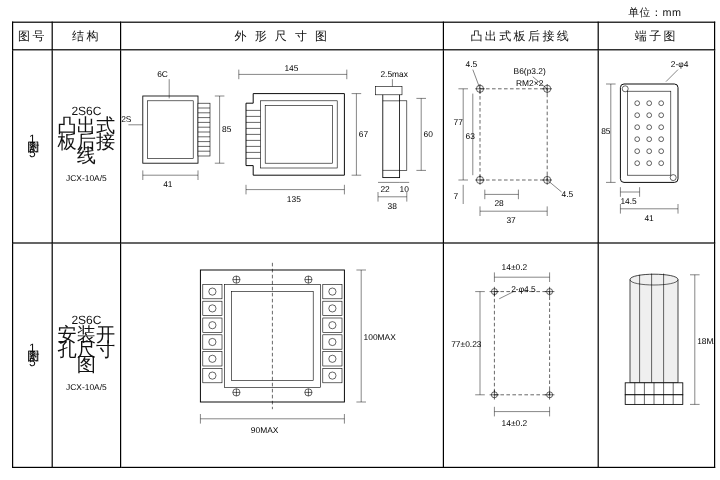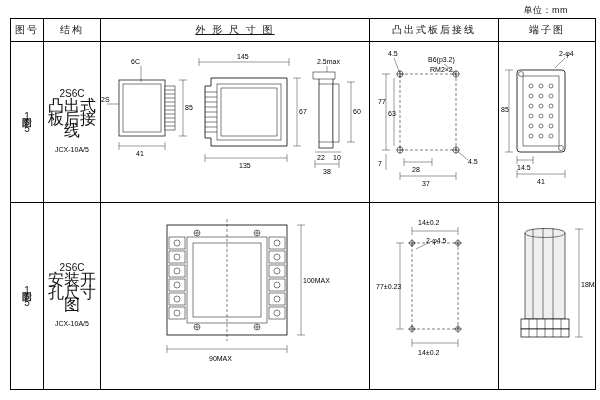--- a/index.html
+++ b/index.html
@@ -27,21 +27,21 @@
     padding:0;
     vertical-align:middle;
     text-align:center;
   }
   table.main thead th{
     height:22px;font-size:10px;font-weight:normal;
     letter-spacing:2px;
   }
   .col-a{width:32px;}
   .col-b{width:56px;}
-  .col-c{width:268px;text-decoration:underline;}
+  .col-c{width:268px;}
   .col-d{width:128px;}
   .col-e{width:96px;border-radius:10px;}
 
   .row1{height:150px;}
   .row2{height:175px;}
 
   .vtext{
     font-size:10px;line-height:13px;
     writing-mode:vertical-rl;
     text-orientation:upright;

